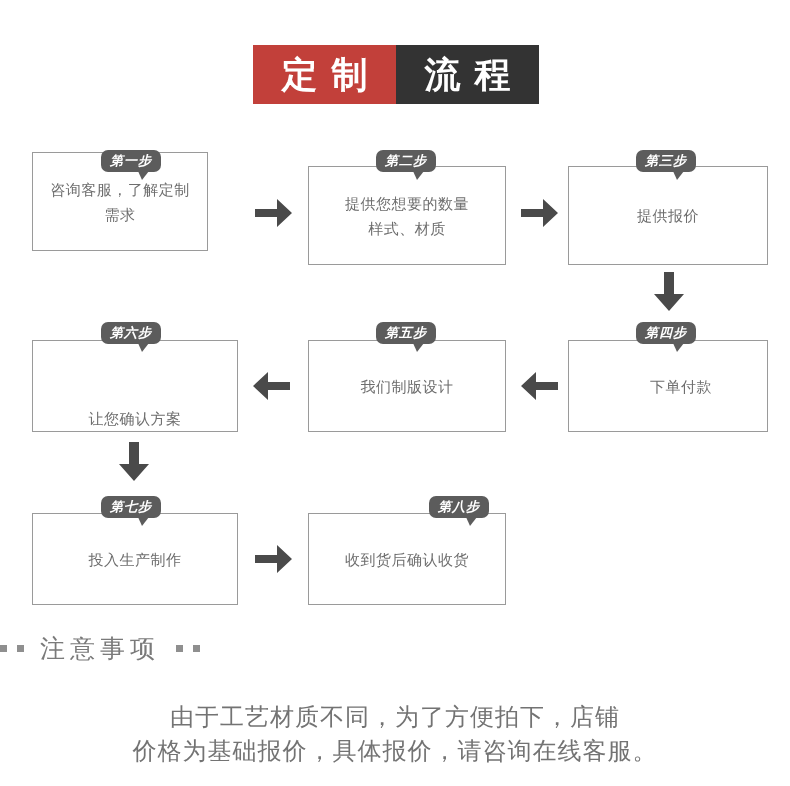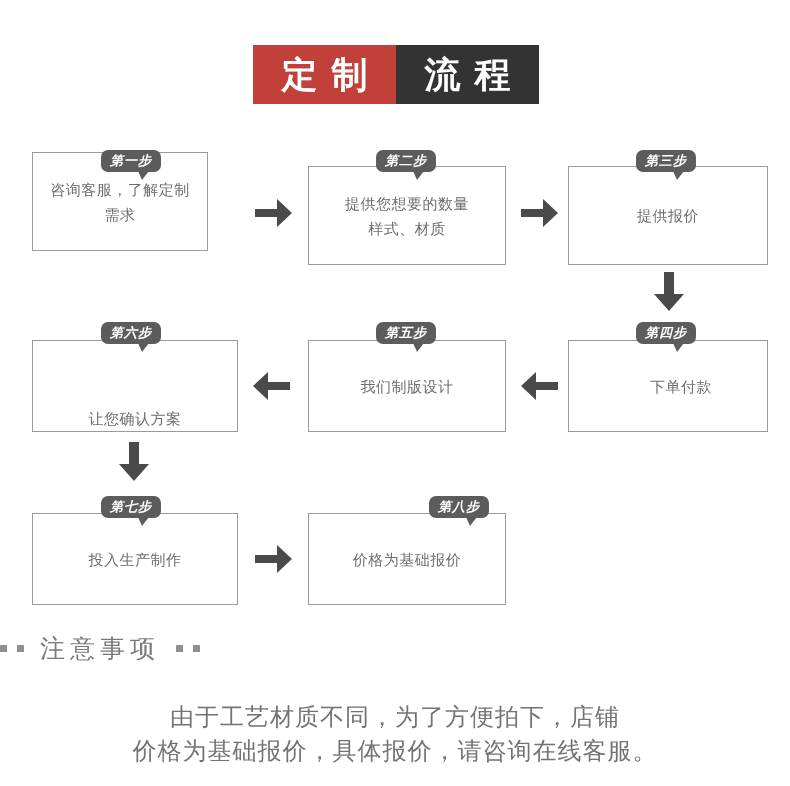--- a/index.html
+++ b/index.html
@@ -225,21 +225,21 @@
 </div>
 <div class="step-badge" style="left:101px; top:496px;">第七步</div>
 
 <div class="arrow" style="left:255px; top:542px;">
   <svg width="38" height="34" viewBox="0 0 38 34" aria-hidden="true">
     <path d="M0 13 H22 V3 L37 17 L22 31 V21 H0 Z" fill="#4A4A4A"></path>
   </svg>
 </div>
 
 <div class="step-box" style="left:308px; top:513px; width:198px; height:92px;">
-  <div class="step-text">价格为基础报价</div>
+  <div class="step-text">收到货后确认收货</div>
 </div>
 <div class="step-badge" style="left:388px; top:496px;margin-left:41px;">第八步</div>
 
 <div id="notice-heading">
   <div class="dot-pair">
     <span class="dot"></span>
     <span class="dot"></span>
   </div>
   <div id="notice-title">注意事项</div>
   <div class="dot-pair">

